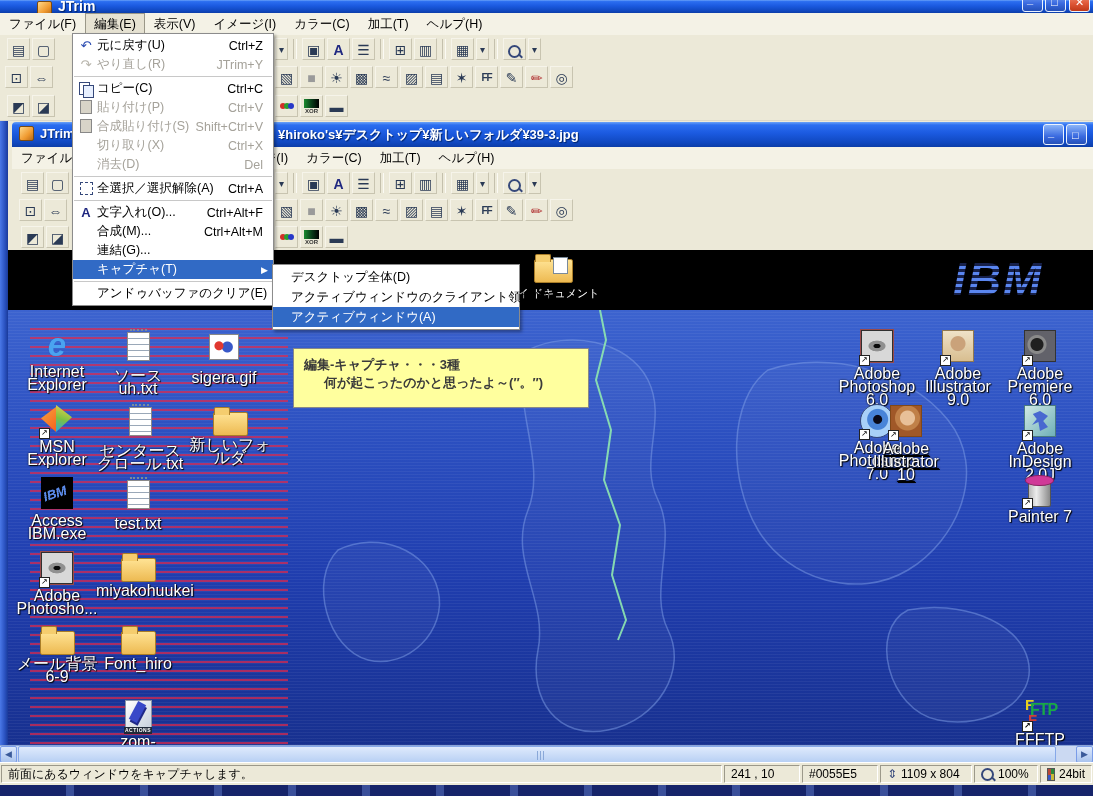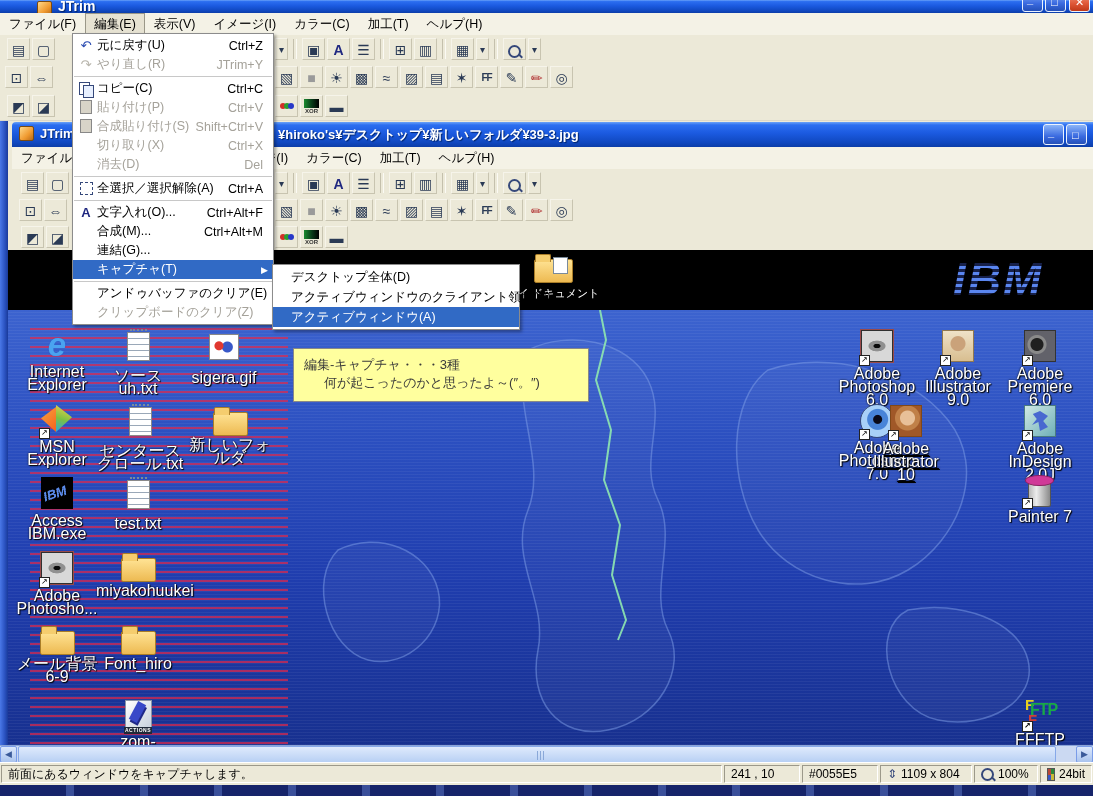--- a/index.html
+++ b/index.html
@@ -167,22 +167,22 @@
   .a-md{position:relative;width:40px;height:36px;margin:0 auto;}
   .a-md .doc{position:absolute;right:5px;top:7px;width:13px;height:15px;background:#fff;border:1px solid #7a8a9a;}
 
   .bandlab{color:#fff;font-size:11px;text-shadow:1px 1px 1px #000;}
   .ibmlogo{font-weight:bold;font-style:italic;font-size:46px;letter-spacing:2px;
     transform:skewX(-8deg) rotate(-2deg);color:#4a74e0;
     background:repeating-linear-gradient(0deg,#5a86f0 0 3px,#16204a 3px 6px);
     -webkit-background-clip:text;background-clip:text;-webkit-text-fill-color:transparent;}
 
   
-  .note{left:293px;top:348px;width:296px;height:54px;background:#ffff9e;border:1px solid #888;
-    font-size:13px;color:#3a3a3a;padding:7px 0 0 10px;box-sizing:border-box;z-index:30;}
+  .note{left:293px;top:348px;width:296px;height:60px;background:#ffff9e;border:1px solid #888;
+    font-size:13px;color:#3a3a3a;padding:7px 0 0 10px;box-sizing:border-box;z-index:30;font-weight:bold;}
   .note .l2{padding-left:20px;}
 
   
   .hscroll{left:0;top:745px;width:1093px;height:17px;background:#cbd9f2;z-index:40;
     border-top:1px solid #8aa4d8;}
   .sarr{position:absolute;top:0;width:17px;height:17px;background:linear-gradient(180deg,#dce8fc,#aac4ee);
     border:1px solid #7a9ce8;border-radius:2px;box-sizing:border-box;color:#3a5a9a;
     font-size:9px;line-height:15px;text-align:center;}
   .sarr.l{left:0;} .sarr.r{right:0;}
   .sthumb{position:absolute;left:18px;top:0;width:1038px;height:17px;border:1px solid #86a8e8;
@@ -609,25 +609,20 @@
       <span class="mico"></span>
       <span class="mlab">キャプチャ(T)</span>
       <span class="marr">▶</span>
     </div>
     <div class="msep"></div>
     <div class="mi">
       <span class="mico"></span>
       <span class="mlab">アンドゥバッファのクリア(E)</span>
         <span class="msc"></span>
     </div>
-    <div class="mi dis">
-      <span class="mico"></span>
-      <span class="mlab">クリップボードのクリア(Z)</span>
-        <span class="msc"></span>
-    </div>
   </div>
 
   <div class="abs menu smenu">
     <div class="smi">デスクトップ全体(D)</div>
     <div class="smi">アクティブウィンドウのクライアント領域(C)</div>
     <div class="smi hl">アクティブウィンドウ(A)</div>
   </div>
 
   <div class="abs hscroll">
     <span class="sarr l">◀</span>

